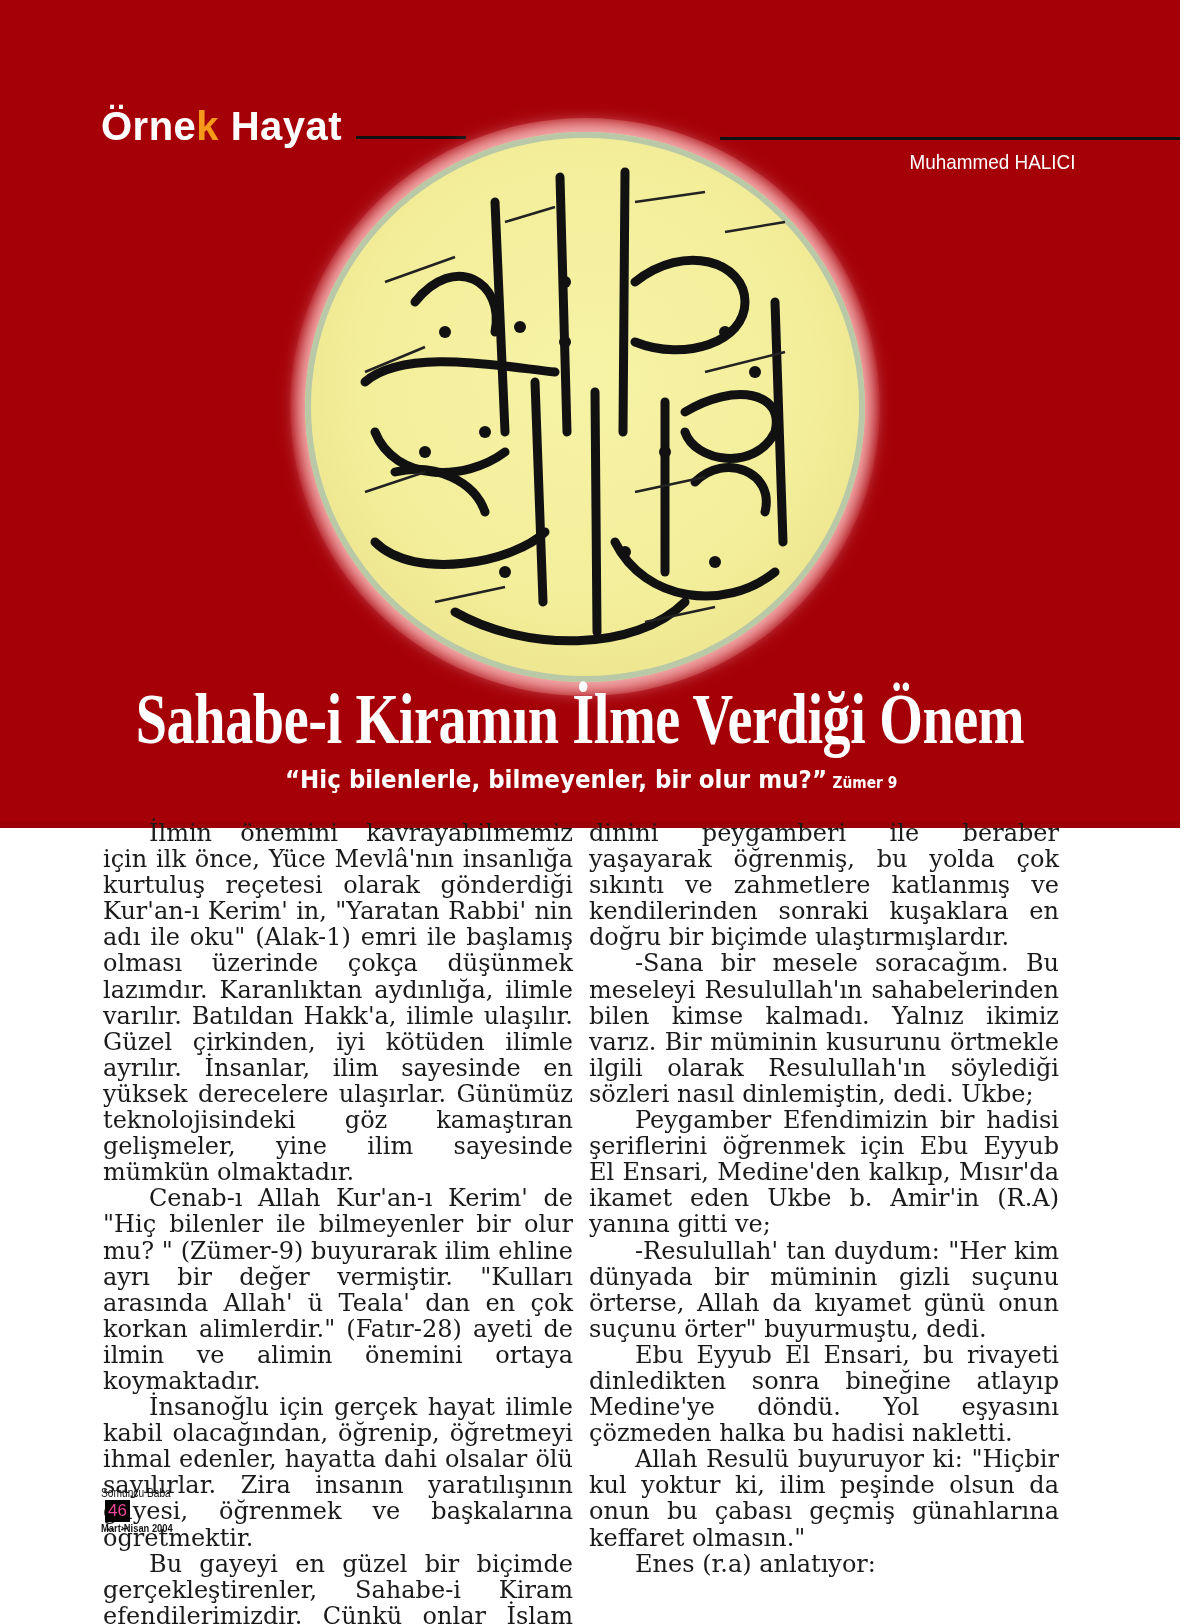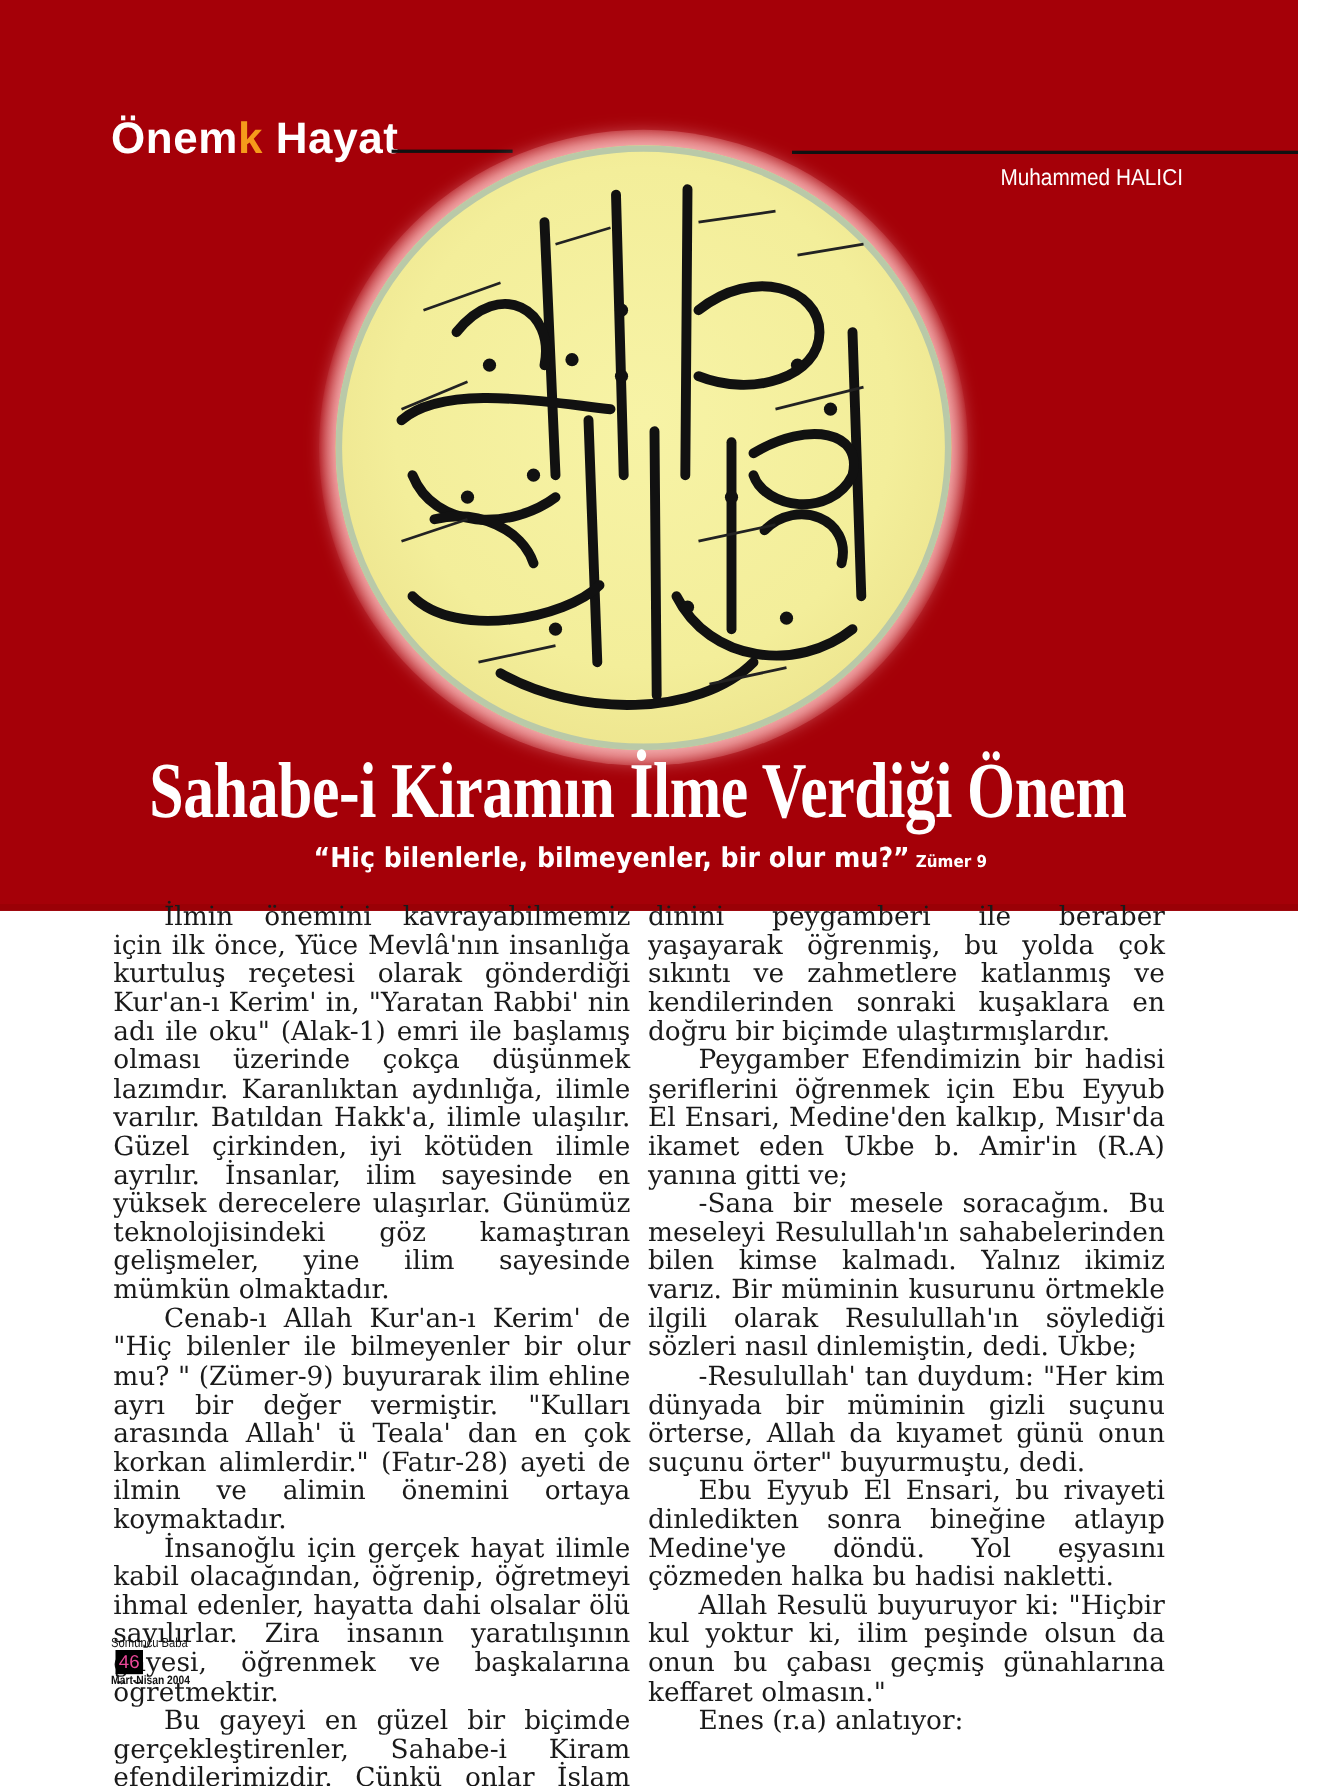--- a/index.html
+++ b/index.html
@@ -72,21 +72,21 @@
   .footer .mag { transform:scaleX(0.85); transform-origin:left center; margin-right:-6px; }
   .footer .page {
     background:#000; color:#ec4899; font-size:17px; padding:0 3px; margin:0 4px; line-height:22px;
   }
   .footer .date { font-weight:bold; font-size:11px; transform:scaleX(0.85); transform-origin:left center; }
 </style>
 </head>
 <body>
 
 <div class="header">
-  <div class="section-label"><span>Önem</span><span class="accent">k</span><span> Hayat</span></div>
+  <div class="section-label"><span>Örne</span><span class="accent">k</span><span> Hayat</span></div>
   <div class="rule-left"></div>
   <div class="rule-right"></div>
   <div class="author">Muhammed HALICI</div>
 
   <div class="medallion-wrap"></div>
   <div class="medallion">
     <svg viewBox="0 0 560 550">
       <g stroke="#111" stroke-width="9" fill="none" stroke-linecap="round">
         <line x1="190" y1="70" x2="200" y2="300"></line>
         <line x1="255" y1="45" x2="262" y2="300"></line>
@@ -141,22 +141,22 @@
 
 <div class="col col-left">
   <p>İlmin önemini kavrayabilmemiz için ilk önce, Yüce Mevlâ'nın insanlığa kurtuluş reçetesi olarak gönderdiği Kur'an-ı Kerim' in, "Yaratan Rabbi' nin adı ile oku" (Alak-1) emri ile başlamış olması üzerinde çokça düşünmek lazımdır. Karanlıktan aydınlığa, ilimle varılır. Batıldan Hakk'a, ilimle ulaşılır. Güzel çirkinden, iyi kötüden ilimle ayrılır. İnsanlar, ilim sayesinde en yüksek derecelere ulaşırlar. Günümüz teknolojisindeki göz kamaştıran gelişmeler, yine ilim sayesinde mümkün olmaktadır.</p>
   <p>Cenab-ı Allah Kur'an-ı Kerim' de "Hiç bilenler ile bilmeyenler bir olur mu? " (Zümer-9) buyurarak ilim ehline ayrı bir değer vermiştir. "Kulları arasında Allah' ü Teala' dan en çok korkan alimlerdir." (Fatır-28) ayeti de ilmin ve alimin önemini ortaya koymaktadır.</p>
   <p>İnsanoğlu için gerçek hayat ilimle kabil olacağından, öğrenip, öğretmeyi ihmal edenler, hayatta dahi olsalar ölü sayılırlar. Zira insanın yaratılışının gayesi, öğrenmek ve başkalarına öğretmektir.</p>
   <p>Bu gayeyi en güzel bir biçimde gerçekleştirenler, Sahabe-i Kiram efendilerimizdir. Çünkü onlar İslam dinini, onun emir ve yasaklarını, o</p>
 </div>
 
 <div class="col col-right">
   <p class="noindent">dinini peygamberi ile beraber yaşayarak öğrenmiş, bu yolda çok sıkıntı ve zahmetlere katlanmış ve kendilerinden sonraki kuşaklara en doğru bir biçimde ulaştırmışlardır.</p>
+  <p>-Sana bir mesele soracağım. Bu meseleyi Resulullah'ın sahabelerinden bilen kimse kalmadı. Yalnız ikimiz varız. Bir müminin kusurunu örtmekle ilgili olarak Resulullah'ın söylediği sözleri nasıl dinlemiştin, dedi. Ukbe;</p>
   <p>Peygamber Efendimizin bir hadisi şeriflerini öğrenmek için Ebu Eyyub El Ensari, Medine'den kalkıp, Mısır'da ikamet eden Ukbe b. Amir'in (R.A) yanına gitti ve;</p>
-  <p>-Sana bir mesele soracağım. Bu meseleyi Resulullah'ın sahabelerinden bilen kimse kalmadı. Yalnız ikimiz varız. Bir müminin kusurunu örtmekle ilgili olarak Resulullah'ın söylediği sözleri nasıl dinlemiştin, dedi. Ukbe;</p>
   <p>-Resulullah' tan duydum: "Her kim dünyada bir müminin gizli suçunu örterse, Allah da kıyamet günü onun suçunu örter" buyurmuştu, dedi.</p>
   <p>Ebu Eyyub El Ensari, bu rivayeti dinledikten sonra bineğine atlayıp Medine'ye döndü. Yol eşyasını çözmeden halka bu hadisi nakletti.</p>
   <p>Allah Resulü buyuruyor ki: "Hiçbir kul yoktur ki, ilim peşinde olsun da onun bu çabası geçmiş günahlarına keffaret olmasın."</p>
   <p>Enes (r.a) anlatıyor:</p>
 </div>
 
 <div class="footer">
   <span class="mag">Somuncu Baba</span>
   <span class="page">46</span>
   <span class="date">Mart-Nisan 2004</span>

